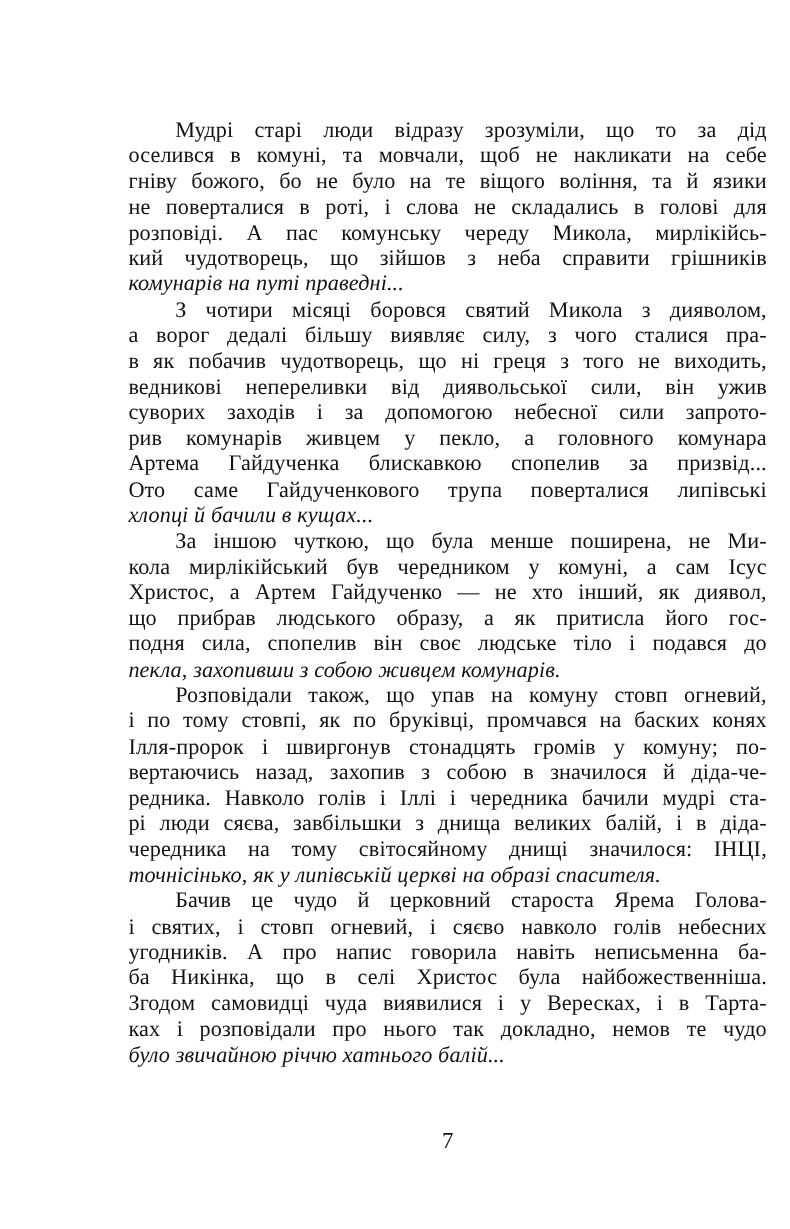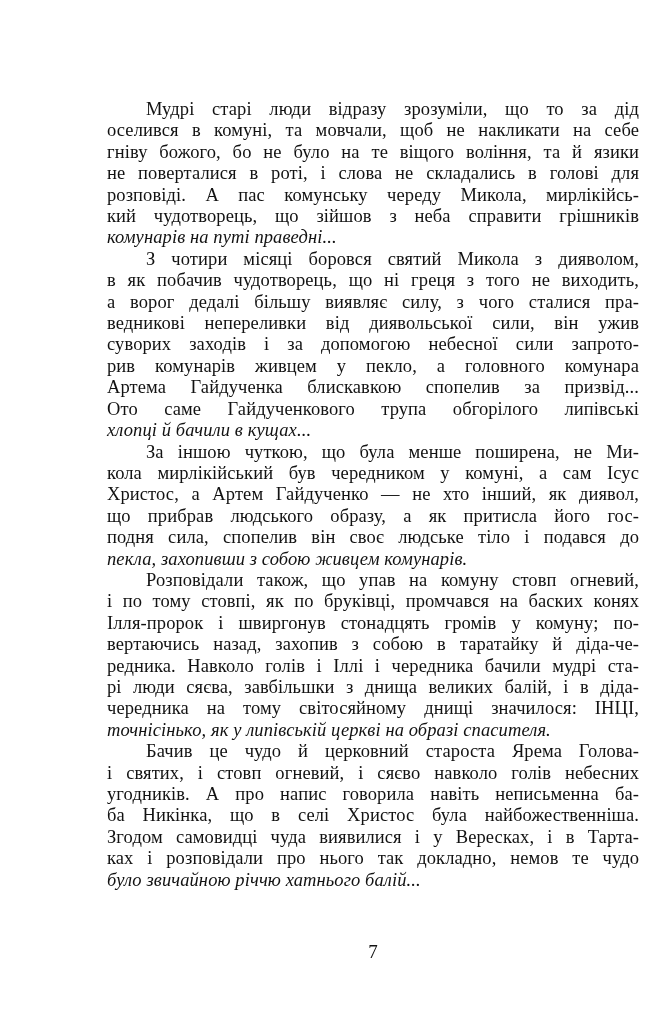--- a/index.html
+++ b/index.html
@@ -64,44 +64,44 @@
       <div class="line">оселився в комуні, та мовчали, щоб не накликати на себе</div>
       <div class="line">гніву божого, бо не було на те віщого воління, та й язики</div>
       <div class="line">не поверталися в роті, і слова не складались в голові для</div>
       <div class="line">розповіді. А пас комунську череду Микола, мирлікійсь-</div>
       <div class="line">кий чудотворець, що зійшов з неба справити грішників</div>
       <div class="line">комунарів на путі праведні...</div>
     </div>
 
     <div class="para">
       <div class="line">З чотири місяці боровся святий Микола з дияволом,</div>
+      <div class="line">а ворог дедалі більшу виявляє силу, з чого сталися пра-</div>
       <div class="line">в як побачив чудотворець, що ні греця з того не виходить,</div>
-      <div class="line">а ворог дедалі більшу виявляє силу, з чого сталися пра-</div>
       <div class="line">ведникові непереливки від диявольської сили, він ужив</div>
       <div class="line">суворих заходів і за допомогою небесної сили запрото-</div>
       <div class="line">рив комунарів живцем у пекло, а головного комунара</div>
       <div class="line">Артема Гайдученка блискавкою спопелив за призвід...</div>
-      <div class="line">Ото саме Гайдученкового трупа обгорілого липівські</div>
+      <div class="line">Ото саме Гайдученкового трупа поверталися липівські</div>
       <div class="line">хлопці й бачили в кущах...</div>
     </div>
 
     <div class="para">
       <div class="line">За іншою чуткою, що була менше поширена, не Ми-</div>
       <div class="line">кола мирлікійський був чередником у комуні, а сам Ісус</div>
       <div class="line">Христос, а Артем Гайдученко — не хто інший, як диявол,</div>
       <div class="line">що прибрав людського образу, а як притисла його гос-</div>
       <div class="line">подня сила, спопелив він своє людське тіло і подався до</div>
       <div class="line">пекла, захопивши з собою живцем комунарів.</div>
     </div>
 
     <div class="para">
       <div class="line">Розповідали також, що упав на комуну стовп огневий,</div>
       <div class="line">і по тому стовпі, як по бруківці, промчався на баских конях</div>
       <div class="line">Ілля-пророк і швиргонув стонадцять громів у комуну; по-</div>
-      <div class="line">вертаючись назад, захопив з собою в таратайку й діда-че-</div>
+      <div class="line">вертаючись назад, захопив з собою в значилося й діда-че-</div>
       <div class="line">редника. Навколо голів і Іллі і чередника бачили мудрі ста-</div>
       <div class="line">рі люди сяєва, завбільшки з днища великих балій, і в діда-</div>
       <div class="line">чередника на тому світосяйному днищі значилося: ІНЦІ,</div>
       <div class="line">точнісінько, як у липівській церкві на образі спасителя.</div>
     </div>
 
     <div class="para">
       <div class="line">Бачив це чудо й церковний староста Ярема Голова-</div>
       <div class="line">і святих, і стовп огневий, і сяєво навколо голів небесних</div>
       <div class="line">угодників. А про напис говорила навіть неписьменна ба-</div>

